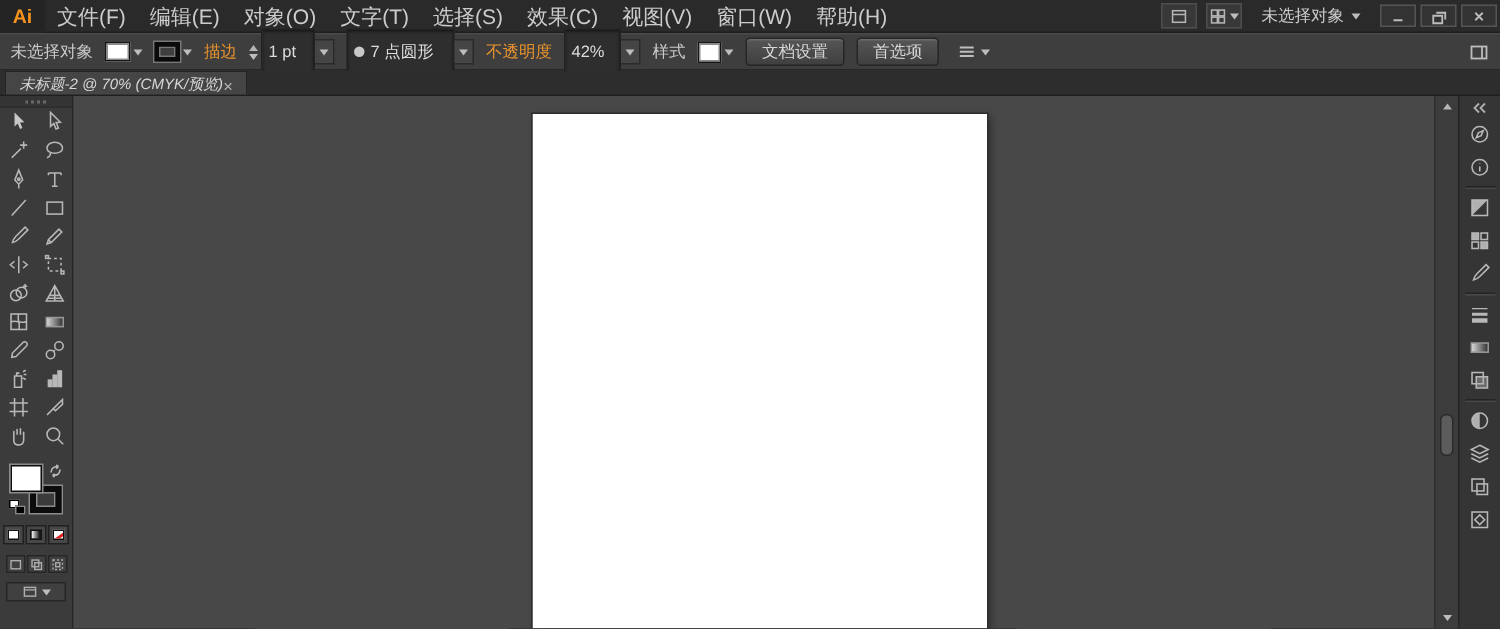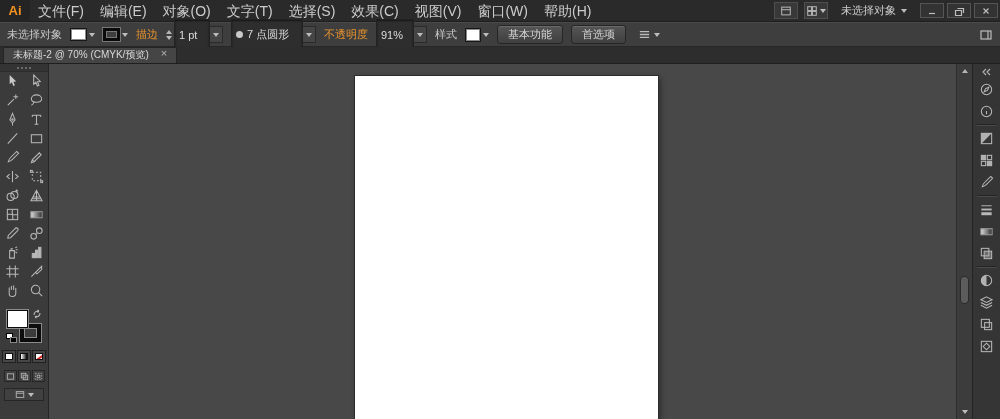--- a/index.html
+++ b/index.html
@@ -49,21 +49,21 @@
   .push-btn { height:19px; padding:0 10px; display:flex; align-items:center; border:1px solid #262626; border-radius:3px;
     background:linear-gradient(#565656,#3f3f3f); box-shadow:inset 0 1px 0 #6a6a6a; color:#d6d6d6; white-space:nowrap; }
   .hamburger { display:flex; align-items:center; gap:3px; padding:0 4px; }
   .hamburger svg { width:13px; height:13px; stroke:#bdbdbd; stroke-width:1.4; fill:none; }
   .cb-spacer { flex:1; }
   .cb-right-icon svg { width:14px; height:14px; stroke:#bdbdbd; fill:none; stroke-width:1.2; }
 
   
   .tabbar { height:17px; background:#2d2d2d; border-bottom:1px solid #1f1f1f; display:flex; align-items:stretch; flex:0 0 auto; }
   .tab { margin-left:3px; padding:0 9px; background:#454545; border:1px solid #242424; border-bottom:none;
-    display:flex; align-items:flex-start; gap:12px; font-size:10px; color:#d8d8d8; white-space:nowrap; }
+    display:flex; align-items:flex-end; gap:0; font-size:10px; color:#d8d8d8; white-space:nowrap;font-style:italic; }
   .tab-close { color:#b5b5b5; font-size:11px; line-height:10px; cursor:default; }
 
   
   .main { flex:1; display:flex; min-height:0; }
 
   .toolbar { width:49px; background:#3b3b3b; border-right:1px solid #262626; display:flex; flex-direction:column;
     align-items:center; flex:0 0 auto; }
   .toolbar-grip { width:100%; height:8px; display:flex; align-items:center; justify-content:center; background:#343434; border-bottom:1px solid #2c2c2c; }
   .grip-dots { width:14px; height:2px; background:repeating-linear-gradient(90deg,#6a6a6a 0 2px,transparent 2px 4px); }
   .tool-grid { display:grid; grid-template-columns:24px 24px; }
@@ -211,33 +211,33 @@
         <span class="brush-dot"></span>
         <span>7 点圆形</span>
       </span>
       <span class="caret-box">
           <span class="caret"></span>
         </span>
     </div>
 
     <span class="orange-link">不透明度</span>
     <div class="combo">
-      <span class="field" style="width:38px">91%</span>
+      <span class="field" style="width:38px">42%</span>
       <span class="caret-box">
           <span class="caret"></span>
         </span>
     </div>
 
     <span class="cb-label">样式</span>
     <div class="swatch-combo">
       <span class="mini-swatch"></span>
       <span class="caret"></span>
     </div>
 
-    <div class="push-btn">基本功能</div>
+    <div class="push-btn">文档设置</div>
     <div class="push-btn">首选项</div>
 
     <div class="hamburger">
       <span class="icon">
         <svg viewBox="0 0 14 14">
             <path d="M2 4 H12 M2 7 H12 M2 10 H12"></path>
           </svg>
       </span>
       <span class="caret"></span>
     </div>

